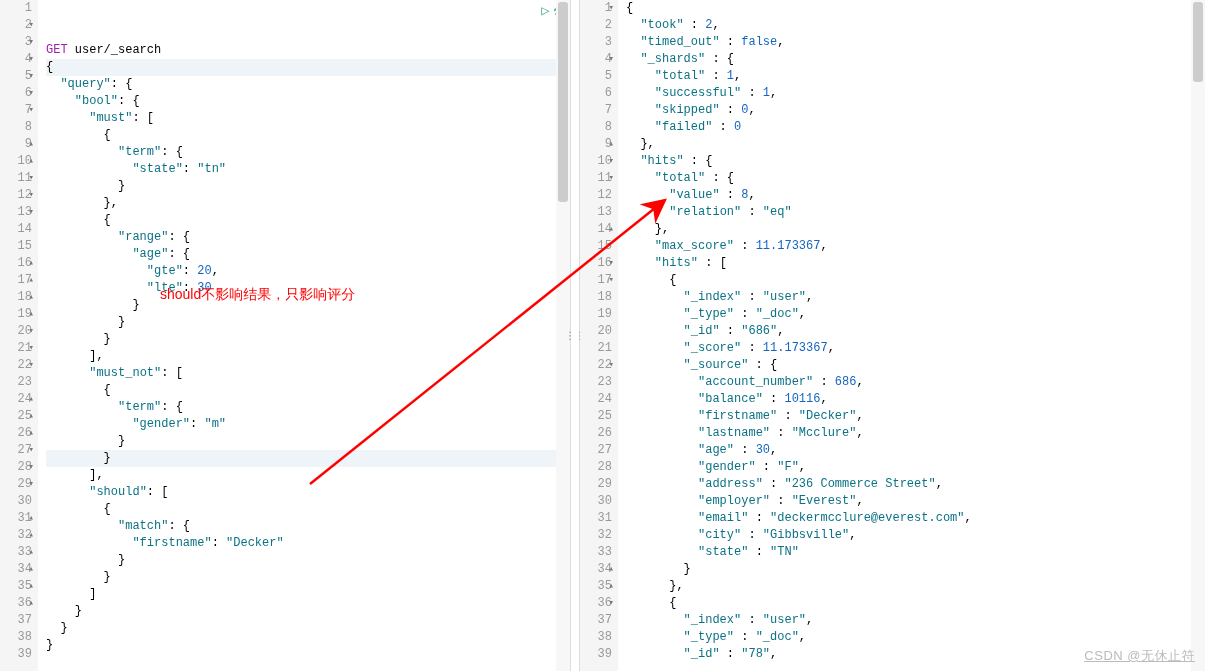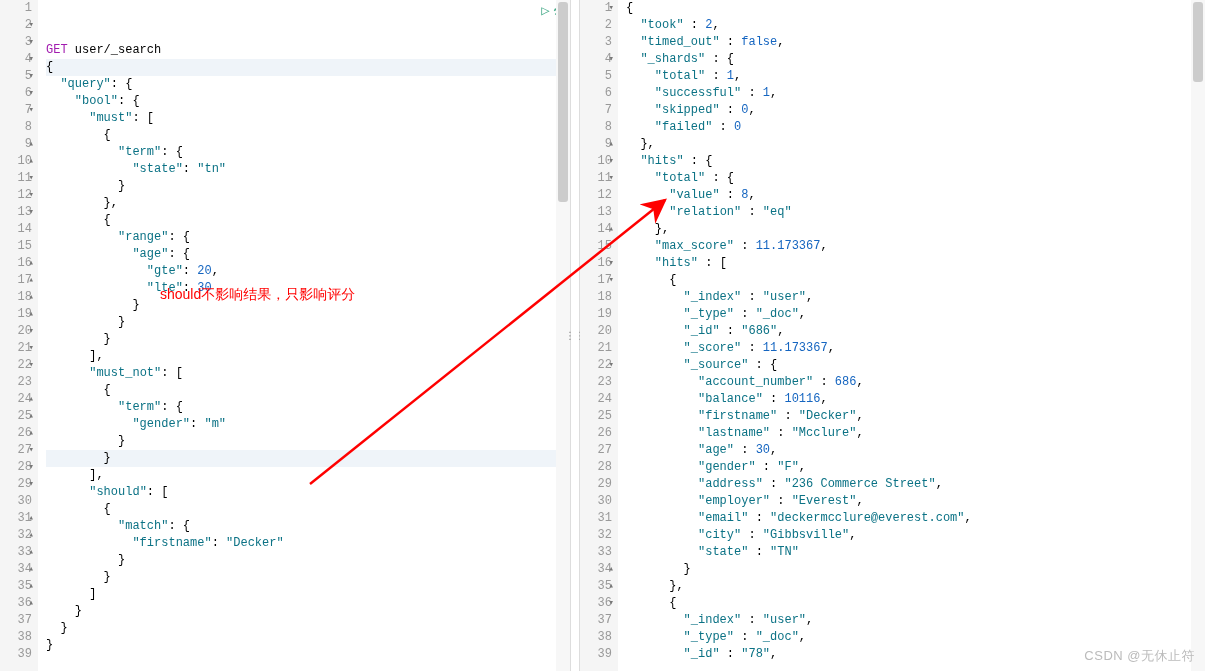--- a/index.html
+++ b/index.html
@@ -72,20 +72,21 @@
     font-family: "Microsoft YaHei", sans-serif;
     font-weight: 500;
   }
   .watermark {
     position: absolute;
     bottom: 6px; right: 10px;
     color: #bbb;
     font-family: sans-serif;
     font-size: 13px;
     letter-spacing: .5px;
+    text-decoration: underline;
   }
   svg.arrow {
     position: absolute;
     top: 0; left: 0;
     pointer-events: none;
     z-index: 5;
   }
   .scrollbar-track {
     position: absolute;
     right: 0; top: 0; bottom: 0;

